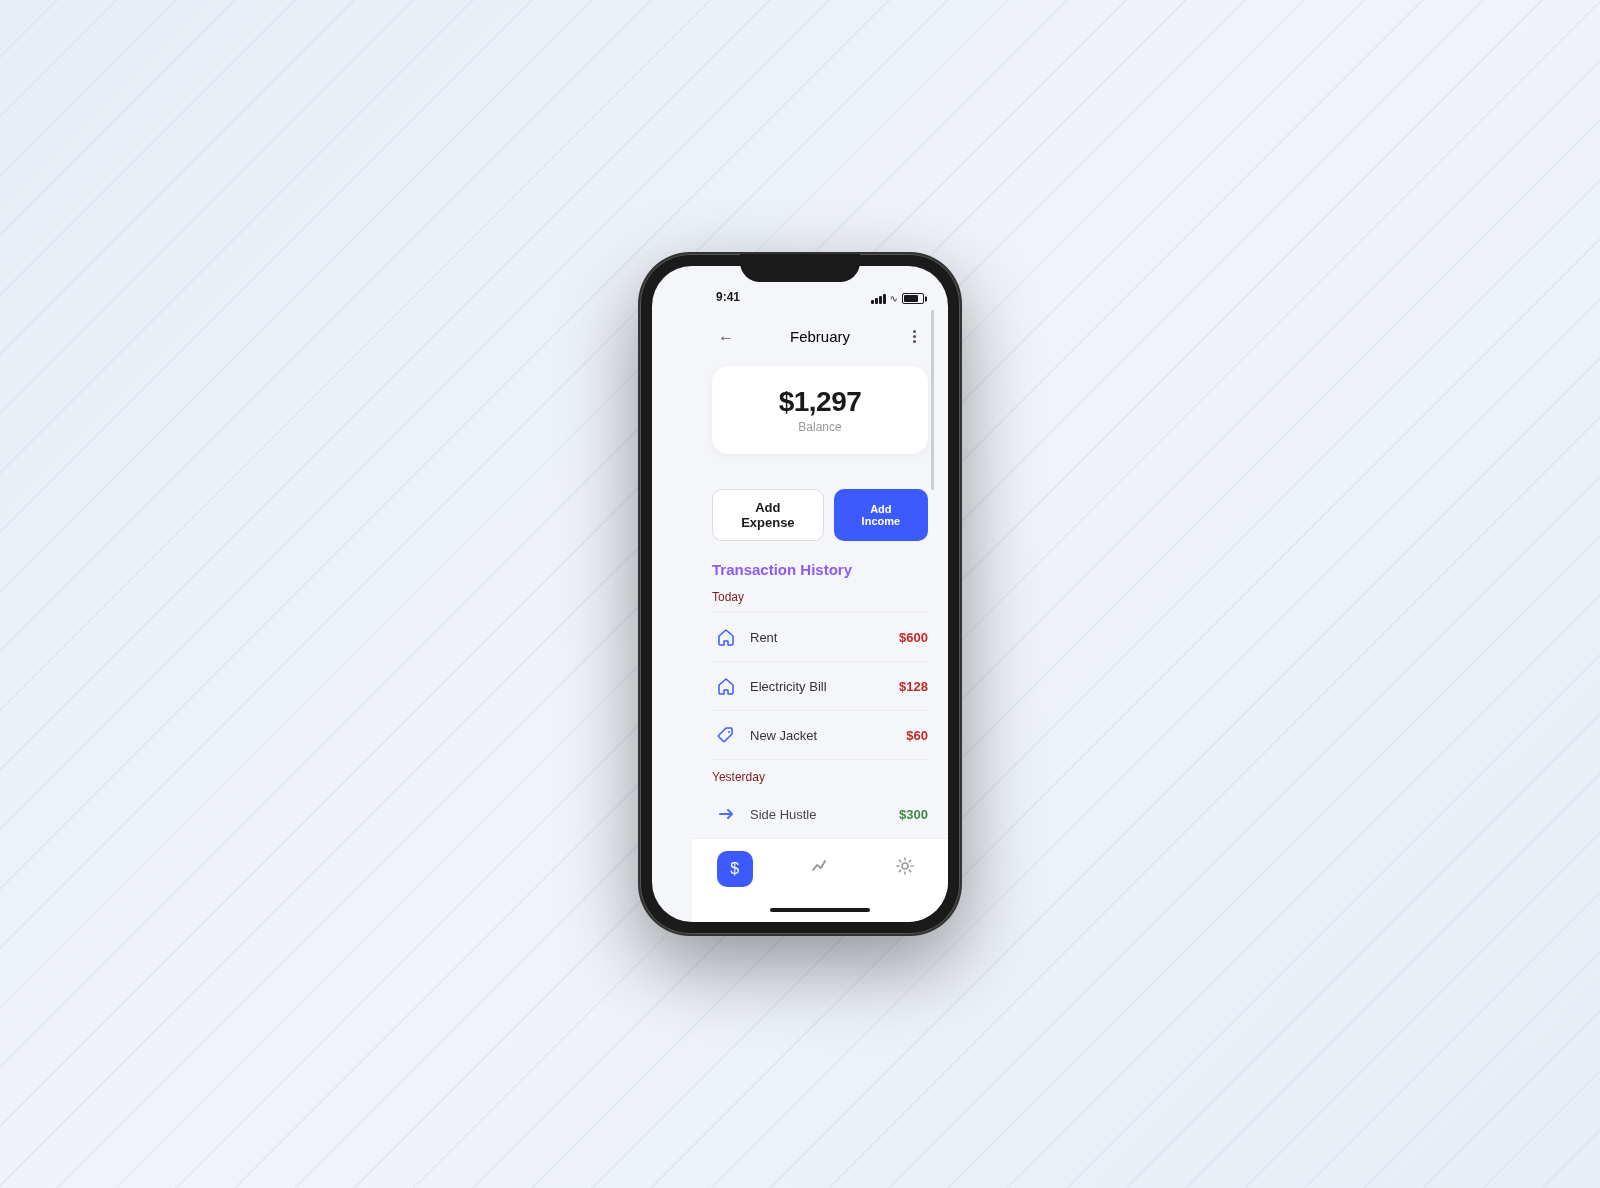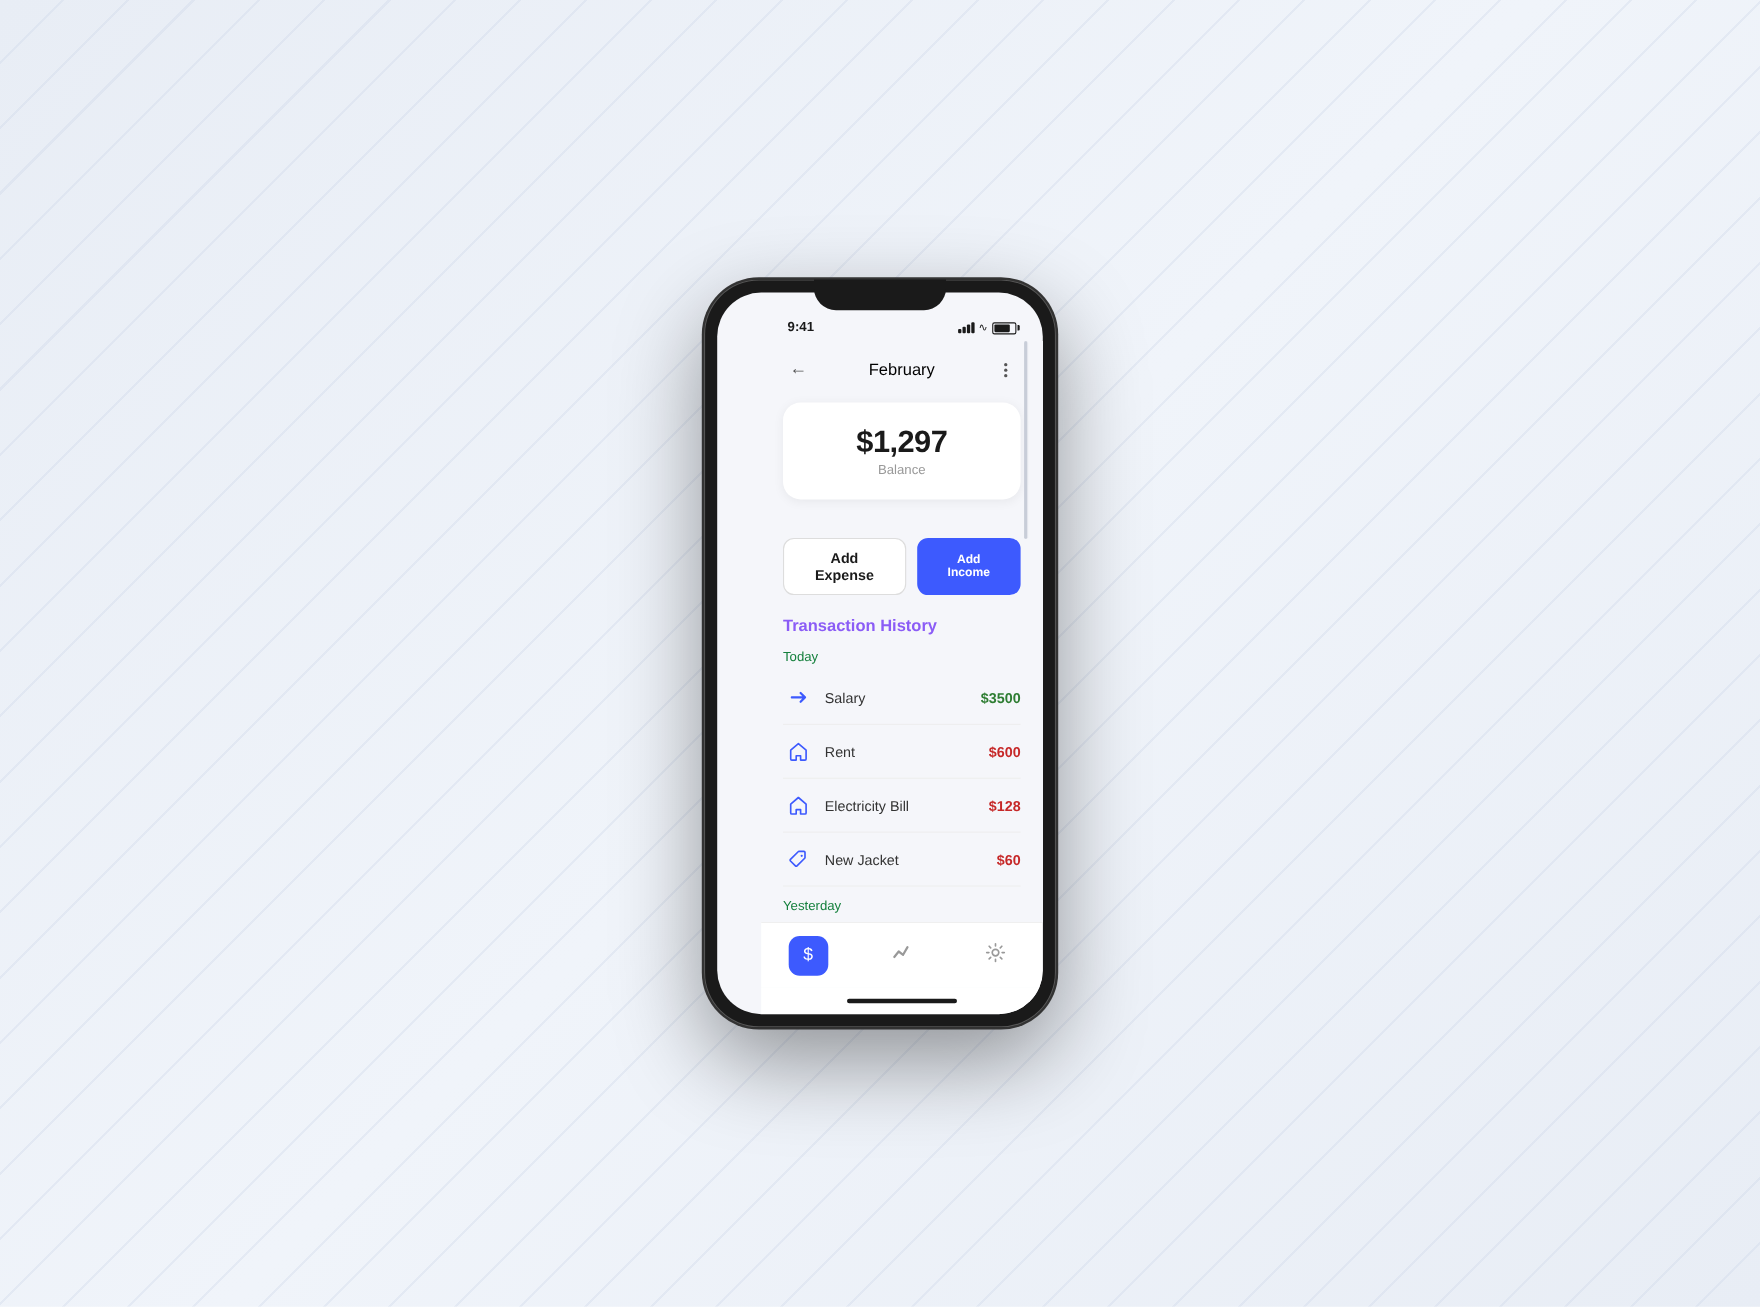--- a/index.html
+++ b/index.html
@@ -273,21 +273,21 @@
 
     .section-title {
       font-size: 15px;
       font-weight: 700;
       color: #8b5cf6;
       margin-bottom: 12px;
     }
 
     .period-label {
       font-size: 12px;
-      color: #15803d;
+      color: #7f1d1d;
       margin-bottom: 8px;
     }
 
     
     .transaction-item {
       display: flex;
       align-items: center;
       padding: 8px 0;
       gap: 10px;
     }
@@ -427,29 +427,20 @@
         <div class="action-buttons">
           <button class="btn-expense">Add Expense</button>
           <button class="btn-income">Add Income</button>
         </div>
 
         <div class="transaction-section">
           <div class="section-title">Transaction History</div>
 
           <div class="period-label">Today</div>
 
-          <div class="transaction-item">
-            <div class="tx-icon">
-              <svg width="18" height="18" viewBox="0 0 18 18" fill="none">
-                <path d="M3 9h12M11 5l4 4-4 4" stroke="#3d5afe" stroke-width="2" stroke-linecap="round" stroke-linejoin="round"></path>
-              </svg>
-            </div>
-            <span class="tx-name">Salary</span>
-            <span class="tx-amount income">$3500</span>
-          </div>
           <div class="divider"></div>
 
           <div class="transaction-item">
             <div class="tx-icon">
               <svg width="18" height="18" viewBox="0 0 18 18" fill="none">
                 <path d="M2 8L9 2l7 6v8a1 1 0 01-1 1H11v-4H7v4H3a1 1 0 01-1-1V8z" stroke="#3d5afe" stroke-width="1.5" stroke-linecap="round" stroke-linejoin="round"></path>
               </svg>
             </div>
             <span class="tx-name">Rent</span>
             <span class="tx-amount expense">$600</span>

